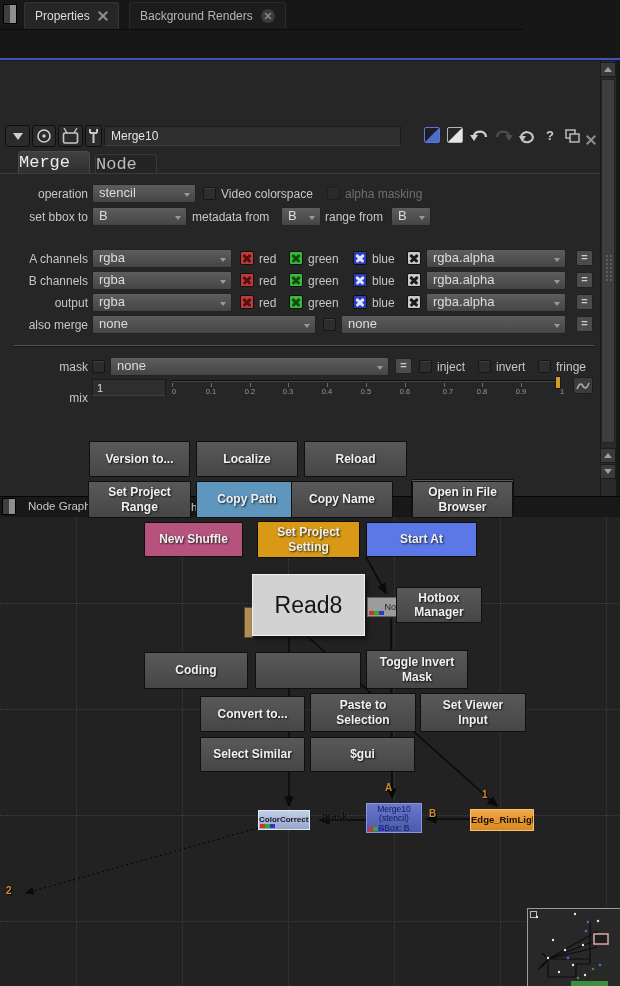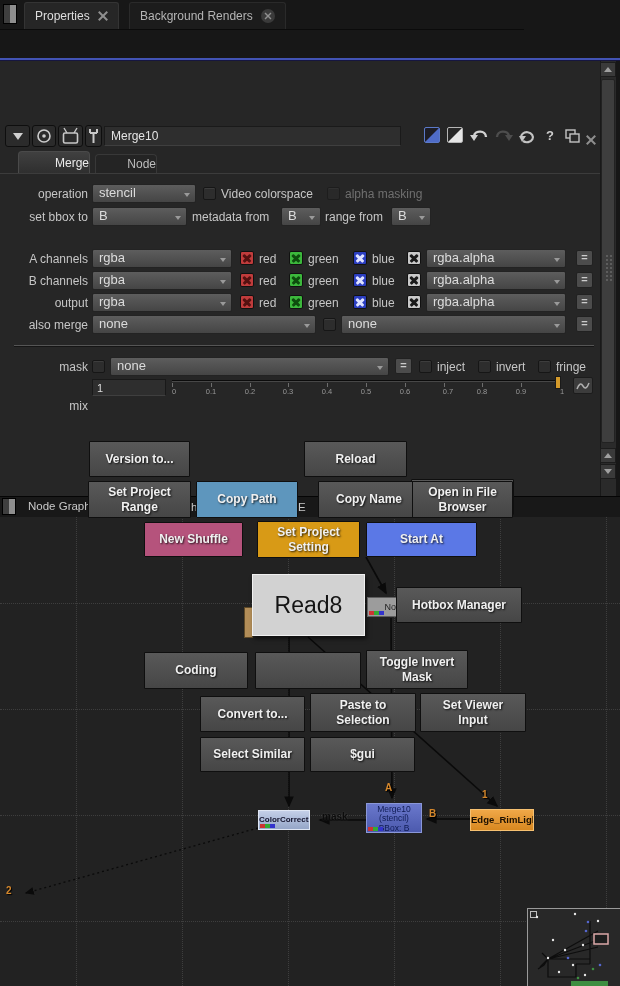--- a/index.html
+++ b/index.html
@@ -30,21 +30,21 @@
   #props-panel{left:0;top:61px;width:600px;height:435px;background:#262626;}
   .hbtn{position:absolute;background:#2b2b2b;border:1px solid #0e0e0e;border-radius:3px;display:flex;align-items:center;justify-content:center;}
   #node-title{left:104px;top:65px;width:297px;height:20px;background:#2e2e2e;border:1px solid #1a1a1a;border-bottom-color:#3f3f3f;color:#e4e4e4;font-size:12px;padding:0 6px;outline:none;}
   .tri-down{width:0;height:0;border-left:5px solid transparent;border-right:5px solid transparent;border-top:7px solid #cfcfcf;}
   .split-sq{width:16px;height:16px;border-radius:2px;}
   .split-blue{border:1px solid #5b79c8;background:linear-gradient(135deg,#1d1d26 48%,#4f6cc8 52%);}
   .split-white{border:1px solid #b5b5b5;background:linear-gradient(135deg,#262626 48%,#e6e6e6 52%);}
   .help-q{color:#cdcdcd;font-size:13px;font-weight:bold;}
 
   
-  .ptab{position:absolute;border:1px solid #4a4a4a;border-bottom:none;border-radius:4px 4px 0 0;font-size:12px;text-align:right;}
+  .ptab{position:absolute;border:1px solid #4a4a4a;border-bottom:none;border-radius:4px 4px 0 0;font-size:17px;text-align:left;font-family:Liberation Mono, monospace;}
   #tab-merge{left:18px;top:90px;width:72px;height:23px;background:linear-gradient(#404040,#2e2e2e);color:#ececec;line-height:22px;}
   #tab-node{left:95px;top:93px;width:62px;height:20px;background:#242424;color:#bdbdbd;line-height:19px;border-color:#383838;}
   #ptab-line{left:0;top:112px;width:600px;height:1px;background:#3c3c3c;}
 
   
   .lbl{position:absolute;color:#c6c6c6;font-size:12px;height:16px;line-height:16px;white-space:nowrap;}
   .lbl.r{text-align:right;}
   .lbl.dim{color:#6f6f6f;}
   .dd{position:absolute;height:19px;background:linear-gradient(#5d5d5d,#454545);border:1px solid #232323;border-radius:2px;color:#dcdcdc;font-size:13px;line-height:16px;padding:0 14px 0 6px;overflow:hidden;white-space:nowrap;}
   .dd-arr{position:absolute;right:5px;top:8px;width:0;height:0;border-left:3.5px solid transparent;border-right:3.5px solid transparent;border-top:4px solid #9a9a9a;}
@@ -277,21 +277,21 @@
     <div class="dd" style="left:110px;top:296px;width:279px;"><span>none</span><span class="dd-arr"></span></div>
     <div class="eq" style="left:395px;top:297px;">=</div>
     <div class="cb" style="left:419px;top:299px;"></div>
     <div class="lbl" style="left:437px;top:298px;">inject</div>
     <div class="cb" style="left:478px;top:299px;"></div>
     <div class="lbl" style="left:496px;top:298px;">invert</div>
     <div class="cb" style="left:538px;top:299px;"></div>
     <div class="lbl" style="left:556px;top:298px;">fringe</div>
 
     
-    <div class="lbl r" style="left:0px;top:337px;width:88px;">mix</div>
+    <div class="lbl r" style="left:0px;top:329px;width:88px;">mix</div>
     <input class="abs" id="mix-input" value="1" style="">
     <div class="abs" style="left:172px;top:317px;width:398px;height:18px;">
       <div id="slider-line"></div>
       <div class="tickmark" style="left:0px;"></div>
         <div class="tickmark" style="left:39px;"></div>
         <div class="tickmark" style="left:78px;"></div>
         <div class="tickmark" style="left:116px;"></div>
         <div class="tickmark" style="left:155px;"></div>
         <div class="tickmark" style="left:194px;"></div>
         <div class="tickmark" style="left:233px;"></div>
@@ -429,33 +429,34 @@
         </g>
       <g fill="#3e8e41">
           <circle cx="50" cy="69" r="1.3"></circle>
           <circle cx="65" cy="60" r="1.3"></circle>
         </g>
       <rect x="43" y="72" width="37" height="5" fill="#3e8e41"></rect>
     </svg>
   </div>
 
   <div class="btn-hb" style="left:89px;top:441px;width:101px;height:36px;">Version to...</div>
+  <div class="btn-hb" style="left:196px;top:441px;width:102px;height:36px;">Localize</div>
   <div class="btn-hb" style="left:304px;top:441px;width:103px;height:36px;">Reload</div>
   <div class="btn-hb" style="left:411px;top:441px;width:103px;height:36px;margin-top:38px;">Overscan</div>
 
   <div class="btn-hb" style="left:88px;top:481px;width:103px;height:37px;">Set Project Range</div>
   <div class="btn-hb blue" style="left:196px;top:481px;width:102px;height:37px;">Copy Path</div>
-  <div class="btn-hb" style="left:318px;top:481px;width:102px;height:37px;">Copy Name</div>
+  <div class="btn-hb" style="left:291px;top:481px;width:102px;height:37px;">Copy Name</div>
   <div class="btn-hb" style="left:412px;top:481px;width:101px;height:37px;">Open in File Browser</div>
 
   <div class="btn-hb pink" style="left:144px;top:522px;width:99px;height:35px;">New Shuffle</div>
   <div class="btn-hb orange" style="left:257px;top:521px;width:103px;height:37px;">Set Project Setting</div>
   <div class="btn-hb bluer" style="left:366px;top:522px;width:111px;height:35px;">Start At</div>
 
-  <div class="btn-hb" style="left:396px;top:587px;width:126px;height:36px;">Hotbox Manager</div>
+  <div class="btn-hb" style="left:396px;top:587px;width:86px;height:36px;">Hotbox Manager</div>
 
   <div class="btn-hb" style="left:144px;top:652px;width:104px;height:37px;">Coding</div>
   <div class="btn-hb" style="left:255px;top:652px;width:106px;height:37px;"></div>
   <div class="btn-hb" style="left:366px;top:650px;width:102px;height:39px;">Toggle Invert Mask</div>
 
   <div class="btn-hb" style="left:200px;top:696px;width:105px;height:36px;">Convert to...</div>
   <div class="btn-hb" style="left:310px;top:693px;width:106px;height:39px;">Paste to Selection</div>
   <div class="btn-hb" style="left:420px;top:693px;width:106px;height:39px;">Set Viewer Input</div>
 
   <div class="btn-hb" style="left:200px;top:737px;width:105px;height:35px;">Select Similar</div>

